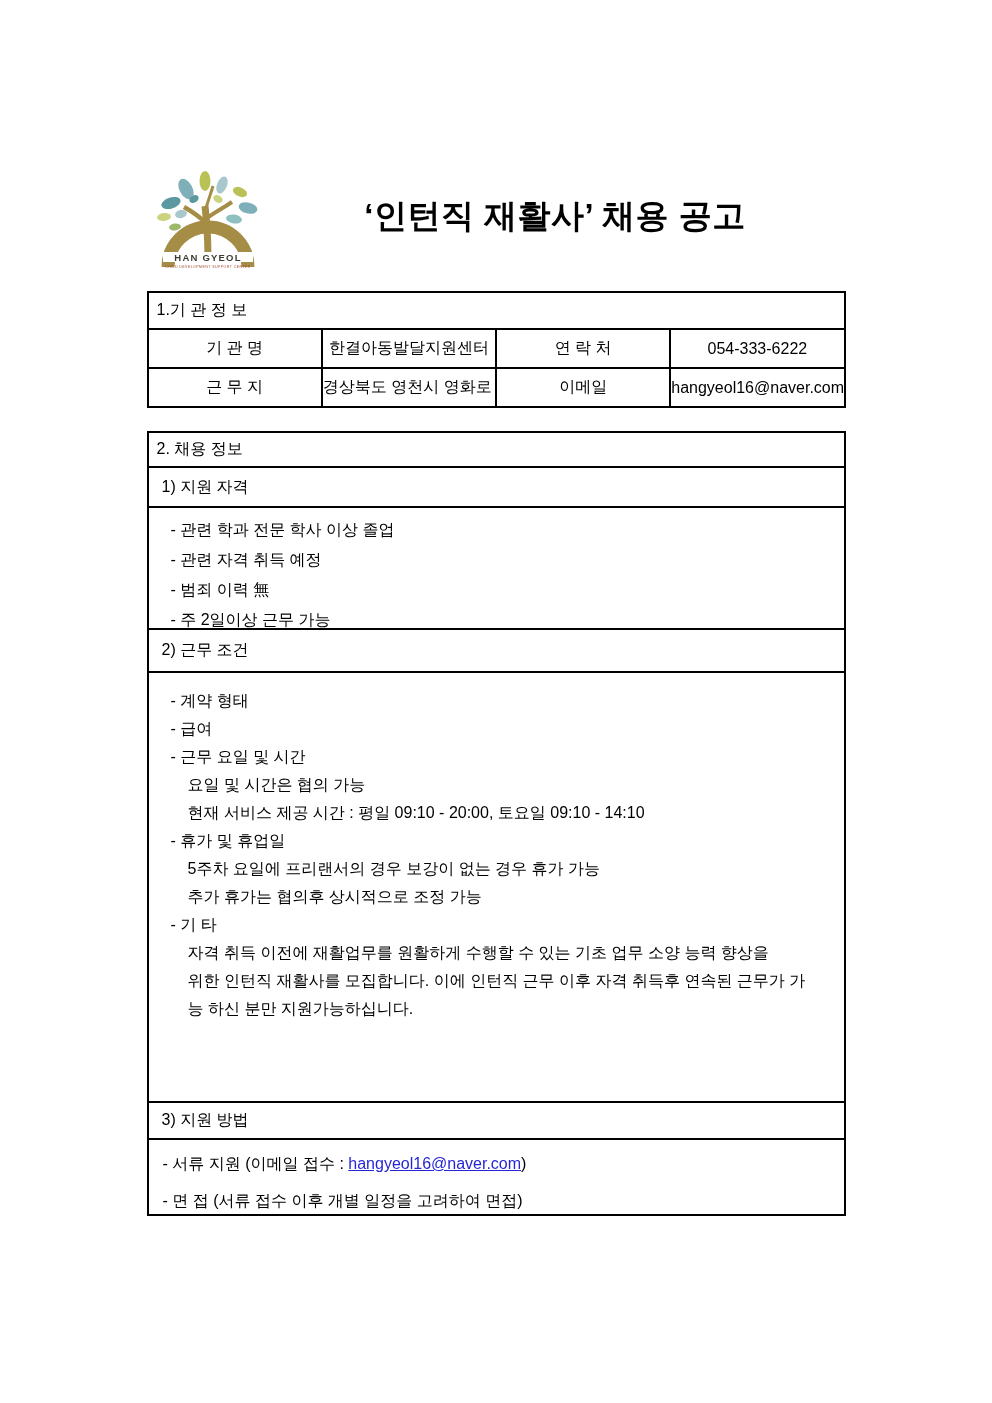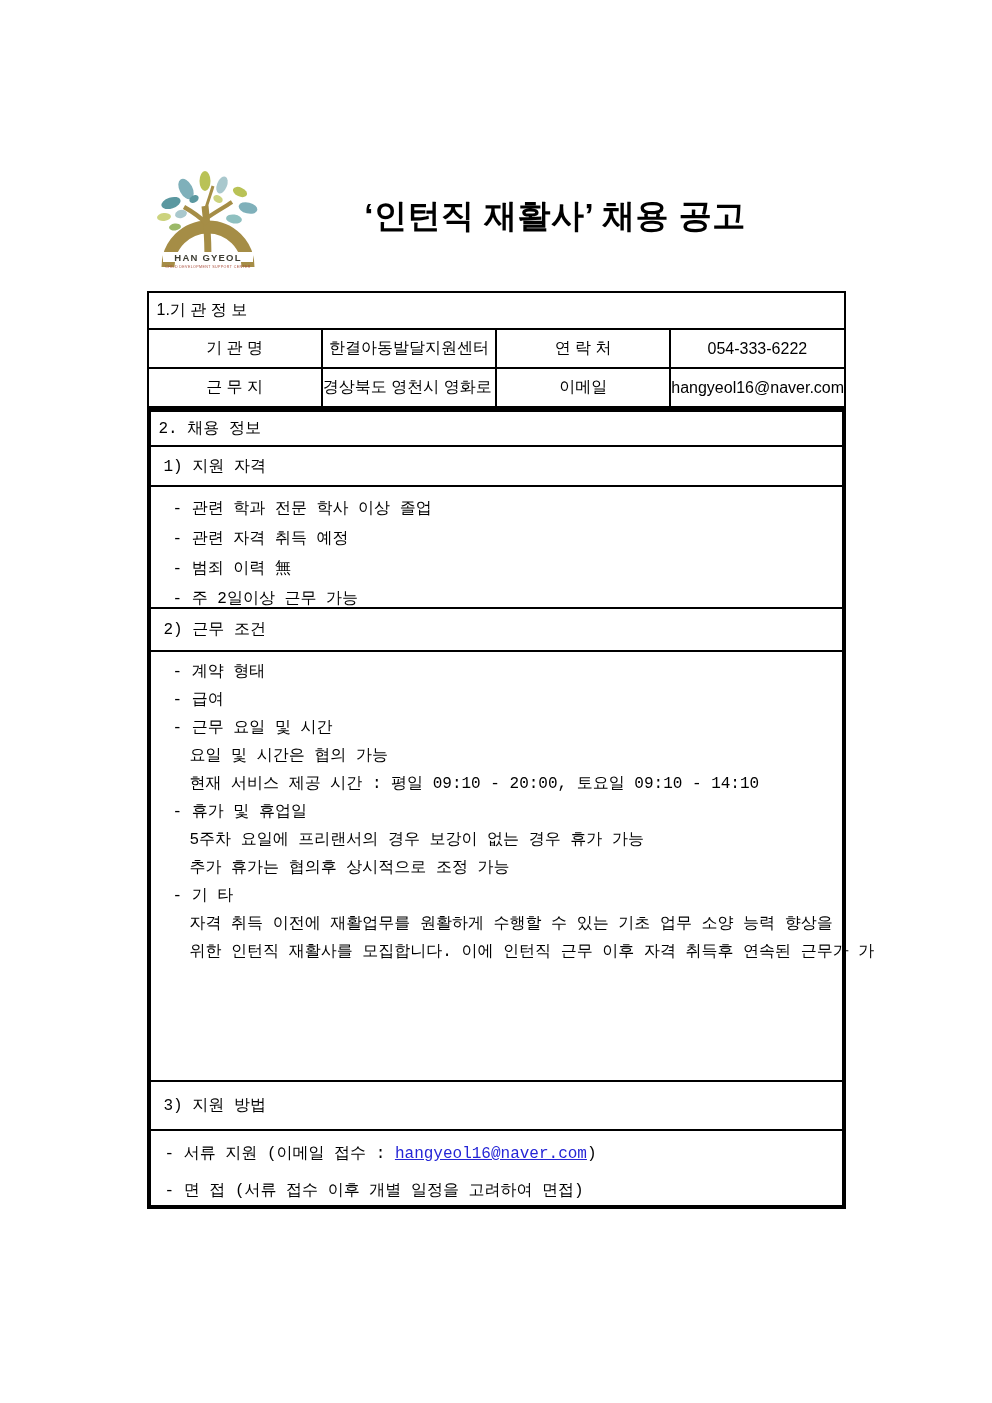--- a/index.html
+++ b/index.html
@@ -27,37 +27,36 @@
     padding:0; overflow:hidden; white-space:nowrap;
   }
   table.info td.t1-header {
     text-align:left; padding:7px 0 7px 8px; font-size:16px;
   }
   table.info tr.data-row td { height:37px; }
   .w1{width:121px}.w2{width:229px}.w3{width:115px}.w4{width:234px}
 
   
   .recruit {
-    border:4px solid #000000; width:699px; box-sizing:border-box;
+    margin-top:23px; border:2px solid #000000; width:699px; box-sizing:border-box;
     font-size:16px;
-    font-family:Liberation Mono, monospace;
   }
   .r-row {
     border-bottom:2px solid #000; display:flex; align-items:center;
     box-sizing:border-box;
   }
   .r-row:last-child { border-bottom:none; }
-  .h-35{height:35px} .h-40{height:40px} .h-43{height:43px} .h-49{height:49px}
+  .h-35{height:35px} .h-40{height:40px} .h-43{height:43px} .h-49{height:37px}
   .pad-8 { padding-left:8px; }
   .pad-12 { padding-left:13px; }
 
   .r-content { border-bottom:2px solid #000; box-sizing:border-box; }
   .c-qual { height:122px; padding-top:7px; }
   .c-qual .cline { line-height:30px; }
-  .c-cond { height:430px; padding-top:6px; }
+  .c-cond { height:430px; padding-top:14px; }
   .c-cond .cline { line-height:28px; }
   .c-apply { height:74px; padding-top:5px; border-bottom:none; }
   .c-apply .cline { line-height:37px; padding-left:14px; }
 
   .cline { padding-left:22px; white-space:nowrap; }
   .cline.indent { padding-left:39px; }
 
   .email-link { color:#2525d6; text-decoration:underline; cursor:pointer; }
 
   
@@ -142,20 +141,21 @@
         <div class="cline">- 급여</div>
         <div class="cline">- 근무 요일 및 시간</div>
         <div class="cline indent">요일 및 시간은 협의 가능</div>
         <div class="cline indent">현재 서비스 제공 시간 : 평일 09:10 - 20:00, 토요일 09:10 - 14:10</div>
         <div class="cline">- 휴가 및 휴업일</div>
         <div class="cline indent">5주차 요일에 프리랜서의 경우 보강이 없는 경우 휴가 가능</div>
         <div class="cline indent">추가 휴가는 협의후 상시적으로 조정 가능</div>
         <div class="cline">- 기 타</div>
         <div class="cline indent">자격 취득 이전에 재활업무를 원활하게 수행할 수 있는 기초 업무 소양 능력 향상을</div>
         <div class="cline indent">위한 인턴직 재활사를 모집합니다. 이에 인턴직 근무 이후 자격 취득후 연속된 근무가 가</div>
+        <div class="cline indent">능 하신 분만 지원가능하십니다.</div>
       </div>
 
     <div class="r-row h-49 pad-12">3) 지원 방법</div>
 
     <div class="r-content c-apply">
       <div class="cline"><span>- 서류 지원 (이메일 접수 : </span><a class="email-link">hangyeol16@naver.com</a><span>)</span></div>
       <div class="cline">- 면 접 (서류 접수 이후 개별 일정을 고려하여 면접)</div>
     </div>
 
   </div>

